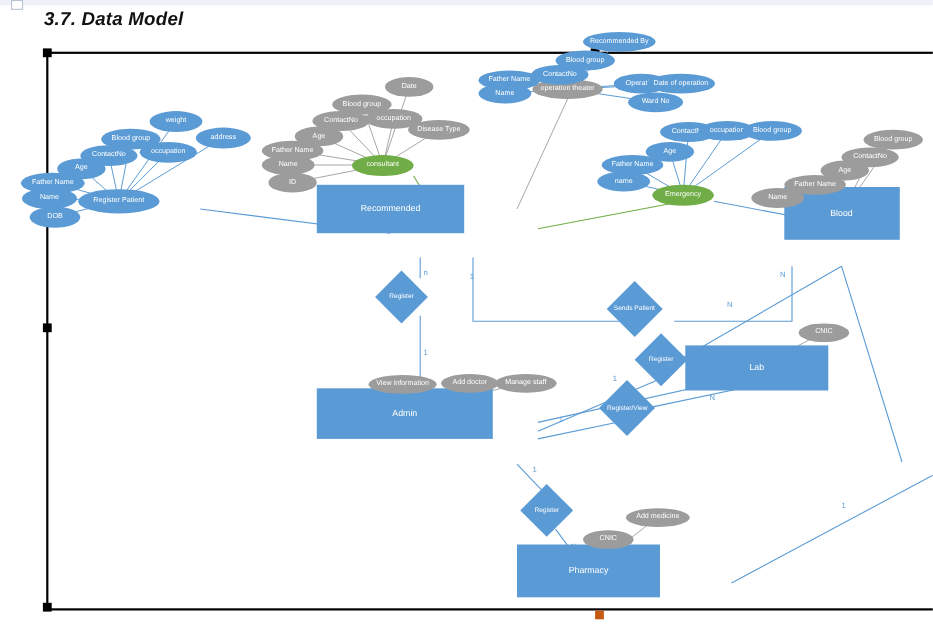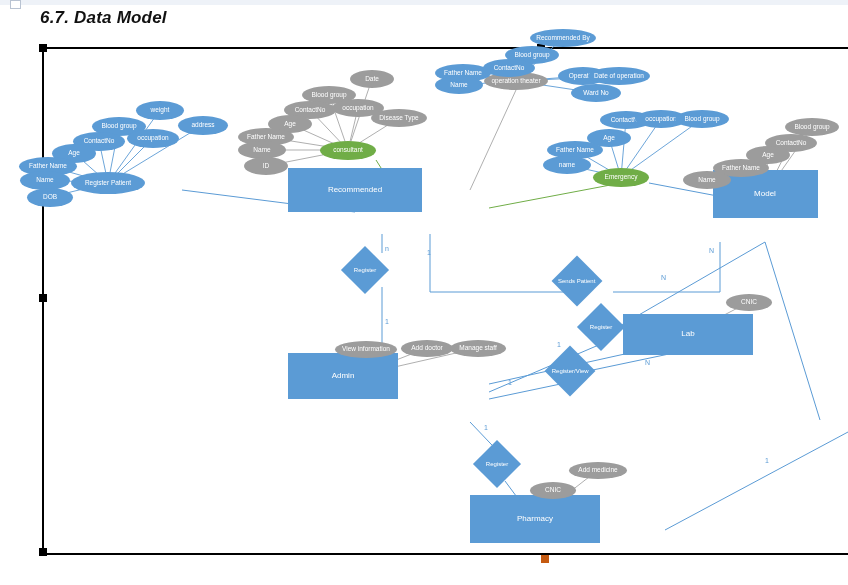--- a/index.html
+++ b/index.html
@@ -36,21 +36,21 @@
   .orange-mark{position:absolute;width:8px;height:8px;background:#C55A11;}
 </style>
 </head>
 <body>
 
 <div id="page">
 
   <div id="top-strip"></div>
   <div id="strip-mark"></div>
 
-  <div id="page-title">6.7. Data Model</div>
+  <div id="page-title">3.7. Data Model</div>
 
   <div id="frame"></div>
   <div class="handle" id="h-tl"></div>
   <div class="handle" id="h-ml"></div>
   <div class="handle" id="h-bl"></div>
   <div class="handle" id="h-tm"></div>
 
   <svg id="wires" viewBox="0 0 848 585">
       <line x1="160" y1="110" x2="108" y2="183" stroke="#5B9BD5" stroke-width="0.9"></line>
       <line x1="119" y1="126" x2="108" y2="183" stroke="#5B9BD5" stroke-width="0.9"></line>
@@ -125,23 +125,23 @@
       <div class="node ell gray" style="left: 484px; top: 72px; width: 64px; height: 18px;">
         <span>operation theater</span>
       </div>
       <div class="node ell green" style="left: 593px; top: 167.5px; width: 56px; height: 19px;">
         <span>Emergency</span>
       </div>
       <div class="node rect" style="left: 288px; top: 168px; width: 134px; height: 44px;">
         <span>Recommended</span>
       </div>
       <div class="node rect" style="left: 712.5px; top: 170px; width: 105px; height: 48px;">
-        <span>Model</span>
-      </div>
-      <div class="node rect" style="left: 288px; top: 353px; width: 110px; height: 46px;">
+        <span>Blood</span>
+      </div>
+      <div class="node rect" style="left: 288px; top: 353px; width: 160px; height: 46px;">
         <span>Admin</span>
       </div>
       <div class="node rect" style="left: 623px; top: 313.5px; width: 130px; height: 41px;">
         <span>Lab</span>
       </div>
       <div class="node rect" style="left: 470px; top: 495px; width: 130px; height: 48px;">
         <span>Pharmacy</span>
       </div>
       <div class="node ell blue" style="left: 136px; top: 100.5px; width: 48px; height: 19px;">
         <span>weight</span>

